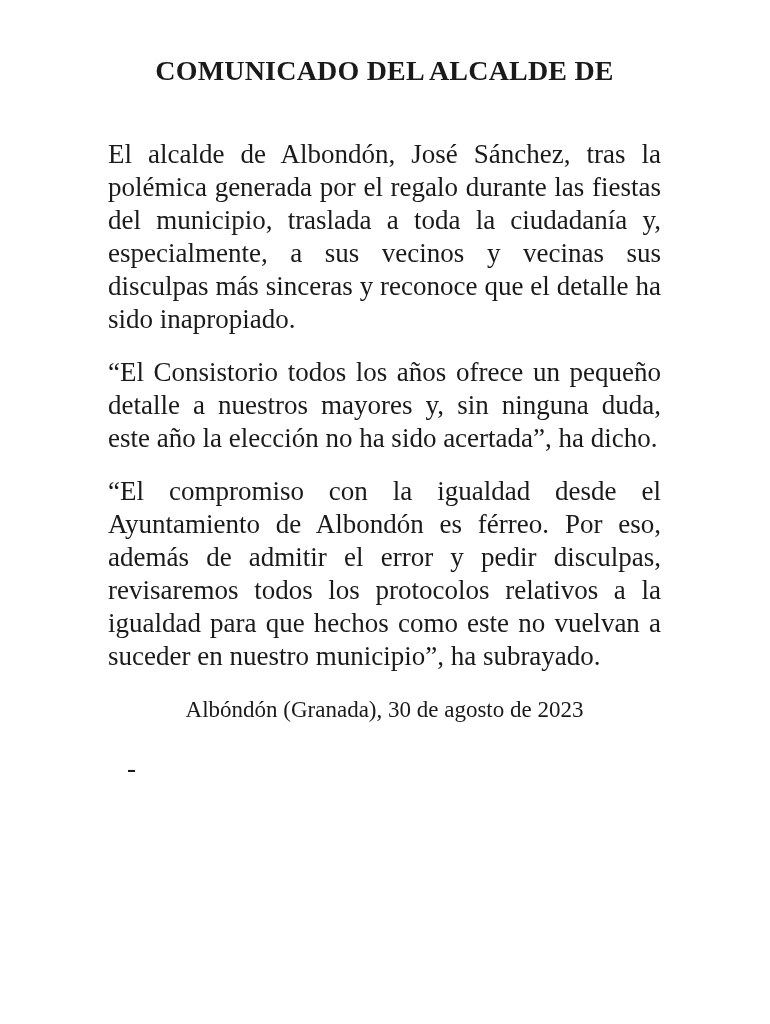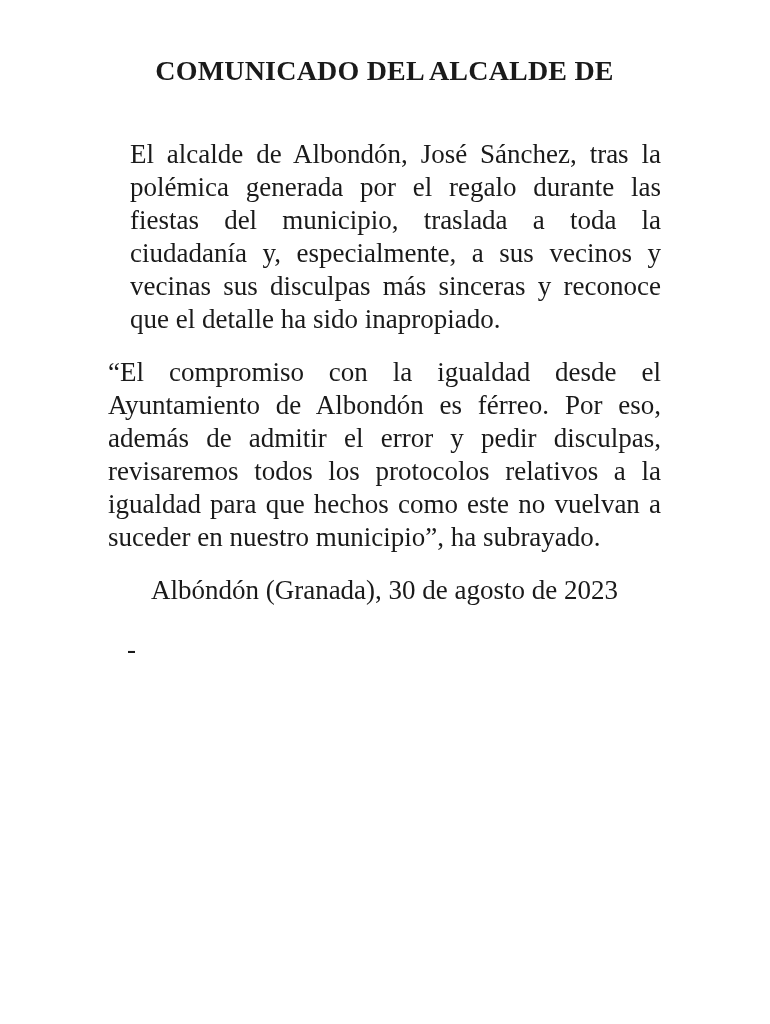--- a/index.html
+++ b/index.html
@@ -40,26 +40,25 @@
   p.body-para {
     margin-top: 20px;
     font-size: 27px;
     line-height: 33px;
     text-align: justify;
     text-justify: inter-word;
   }
 
   p.body-para:first-of-type {
     margin-top: 50px;
-    margin-left: 22px;
   }
 
   p.date-line {
     margin-top: 20px;
-    font-size: 27px;
+    font-size: 23px;
     line-height: 33px;
     text-align: center;
   }
 
   p.trailing-dash {
     margin-top: 26px;
     font-size: 27px;
     line-height: 33px;
     text-align: left;
     padding-left: 19px;
@@ -70,20 +69,21 @@
 
 <div class="page">
   <div class="content">
 
     <h1 class="doc-title">
       <span class="title-line">COMUNICADO DEL ALCALDE DE</span>
     </h1>
 
     <p class="body-para">El alcalde de Albondón, José Sánchez, tras la polémica generada por el regalo durante las fiestas del municipio, traslada a toda la ciudadanía y, especialmente, a sus vecinos y vecinas sus disculpas más sinceras y reconoce que el detalle ha sido inapropiado.</p>
 
+    <p class="body-para">“El Consistorio todos los años ofrece un pequeño detalle a nuestros mayores y, sin ninguna duda, este año la elección no ha sido acertada”, ha dicho.</p>
 
     <p class="body-para">“El compromiso con la igualdad desde el Ayuntamiento de Albondón es férreo. Por eso, además de admitir el error y pedir disculpas, revisaremos todos los protocolos relativos a la igualdad para que hechos como este no vuelvan a suceder en nuestro municipio”, ha subrayado.</p>
 
     <p class="date-line">Albóndón (Granada), 30 de agosto de 2023</p>
 
     <p class="trailing-dash">-</p>
 
   </div>
 </div>
 

